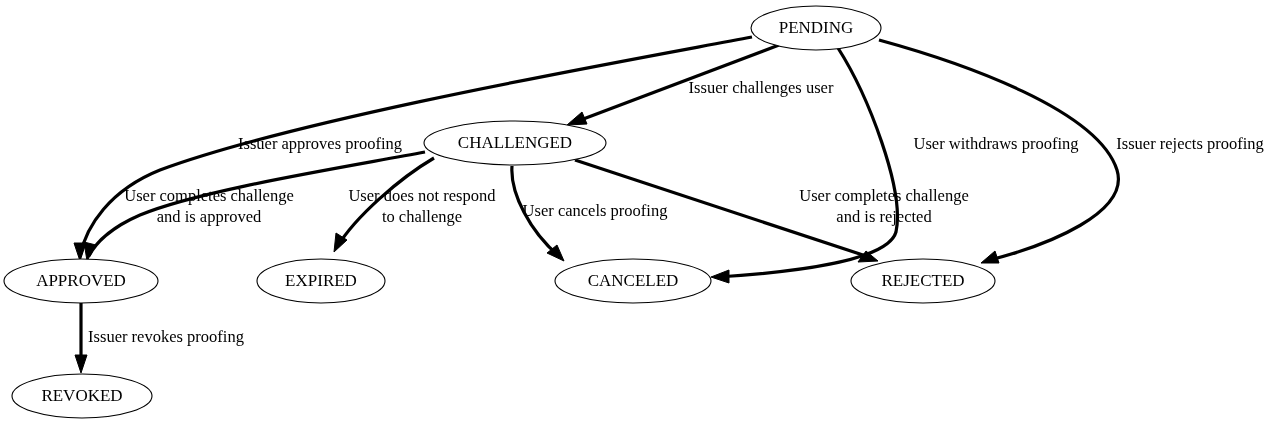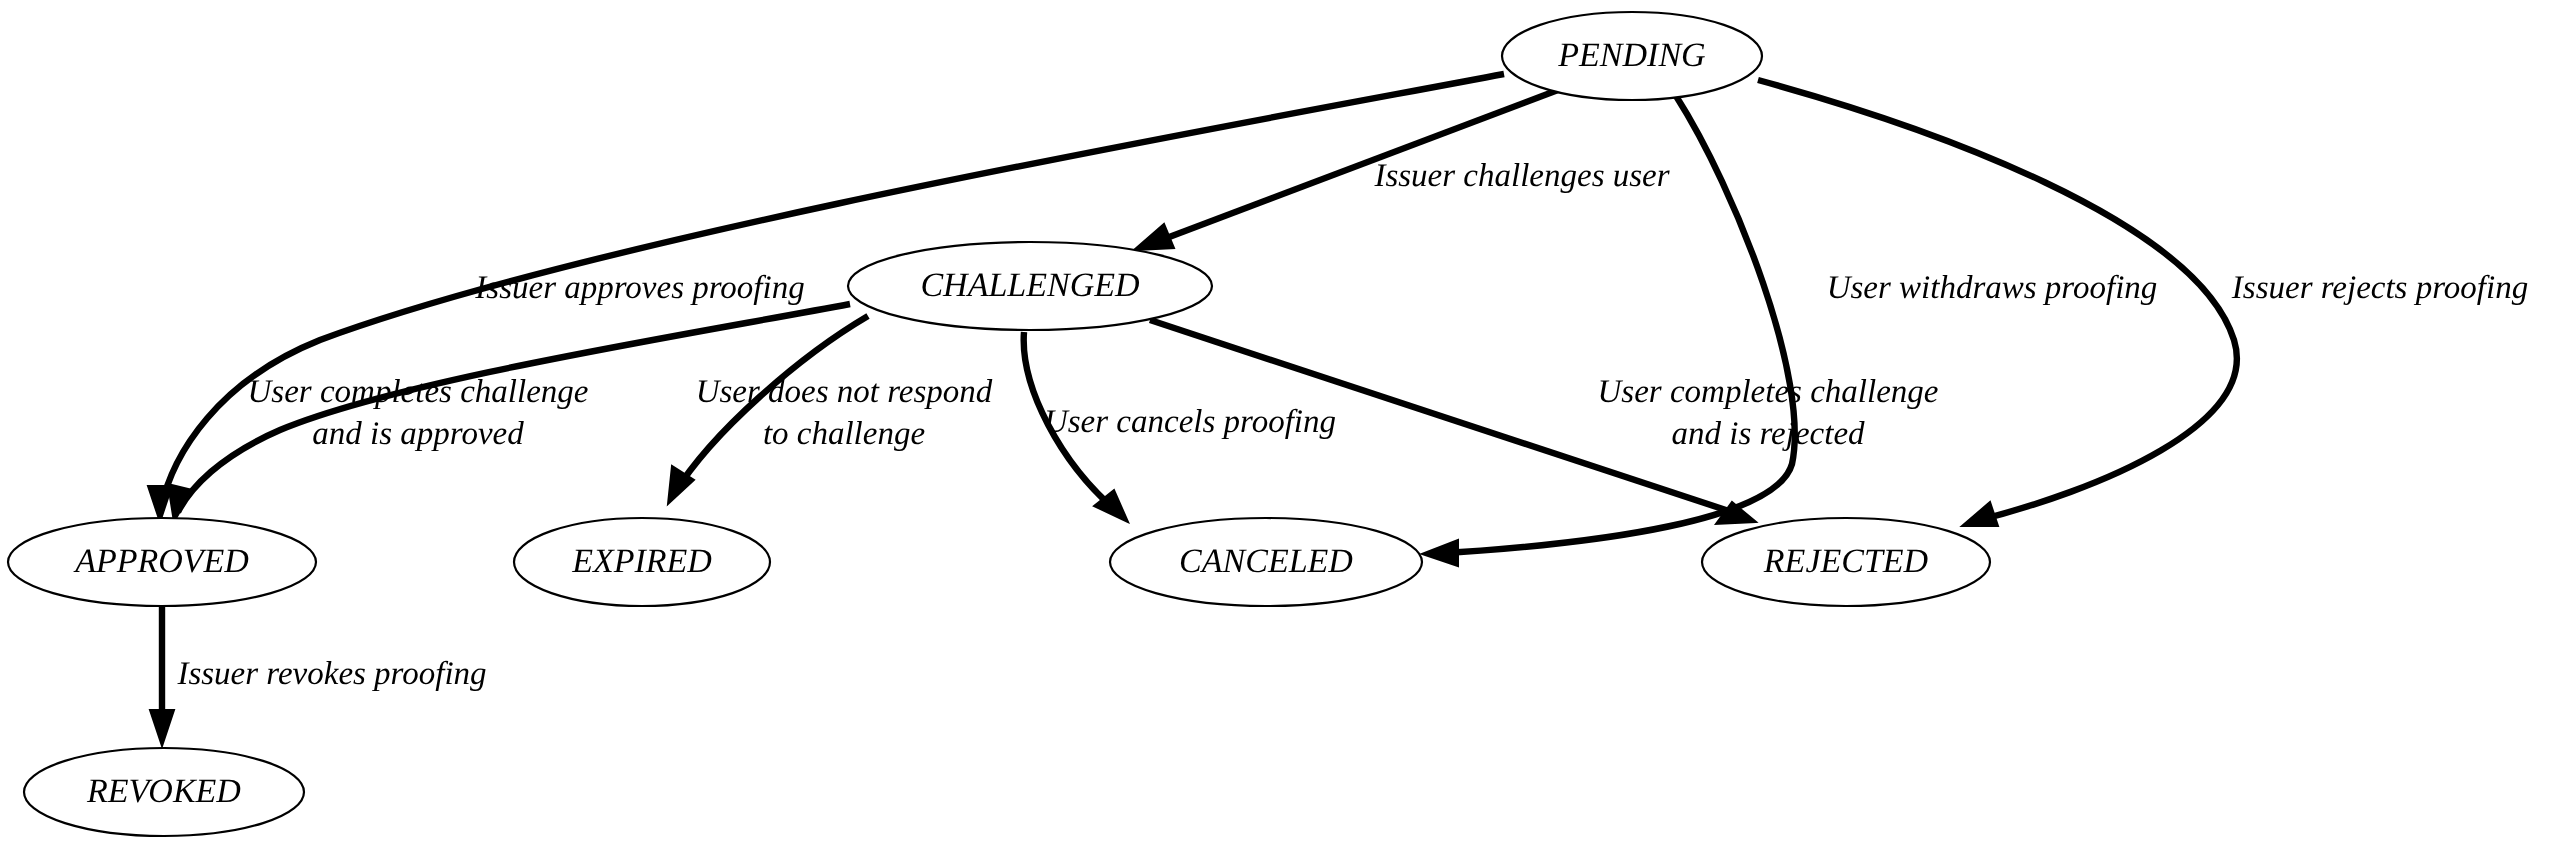--- a/index.html
+++ b/index.html
@@ -1,18 +1,18 @@
 <!DOCTYPE html>
 <html><head>
 <meta charset="utf-8">
 <style>
   html,body{margin:0;padding:0;background:#ffffff;}
   body{width:1278px;height:427px;overflow:hidden;
        font-family:"Liberation Serif","DejaVu Serif",serif;}
-  #diagram-root{position:relative;width:1250px;height:427px;font-style:italic;}
+  #diagram-root{position:relative;width:1250px;height:427px;}
   svg#graph{position:absolute;left:0;top:0;width:1278px;height:427px;display:block;}
   .node-ellipse{fill:#ffffff;stroke:#000000;stroke-width:1.1;}
   .node-label{font-family:"Liberation Serif","DejaVu Serif",serif;font-size:17px;
               fill:#000000;text-anchor:middle;dominant-baseline:middle;}
   .edge-path{fill:none;stroke:#000000;stroke-width:3.2;stroke-linecap:butt;}
   .edge-arrow{fill:#000000;stroke:#000000;stroke-width:1;}
   .edge-label{font-family:"Liberation Serif","DejaVu Serif",serif;font-size:16.5px;
               fill:#000000;text-anchor:middle;dominant-baseline:middle;}
 </style>
 </head>

